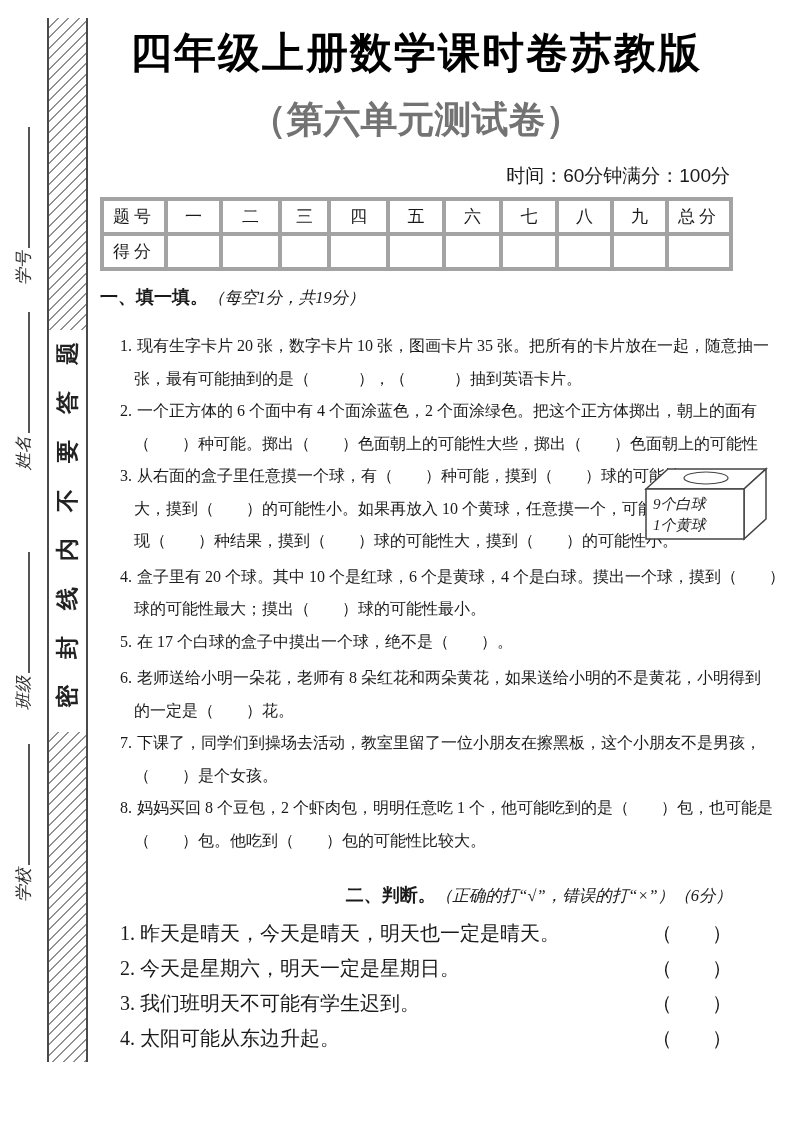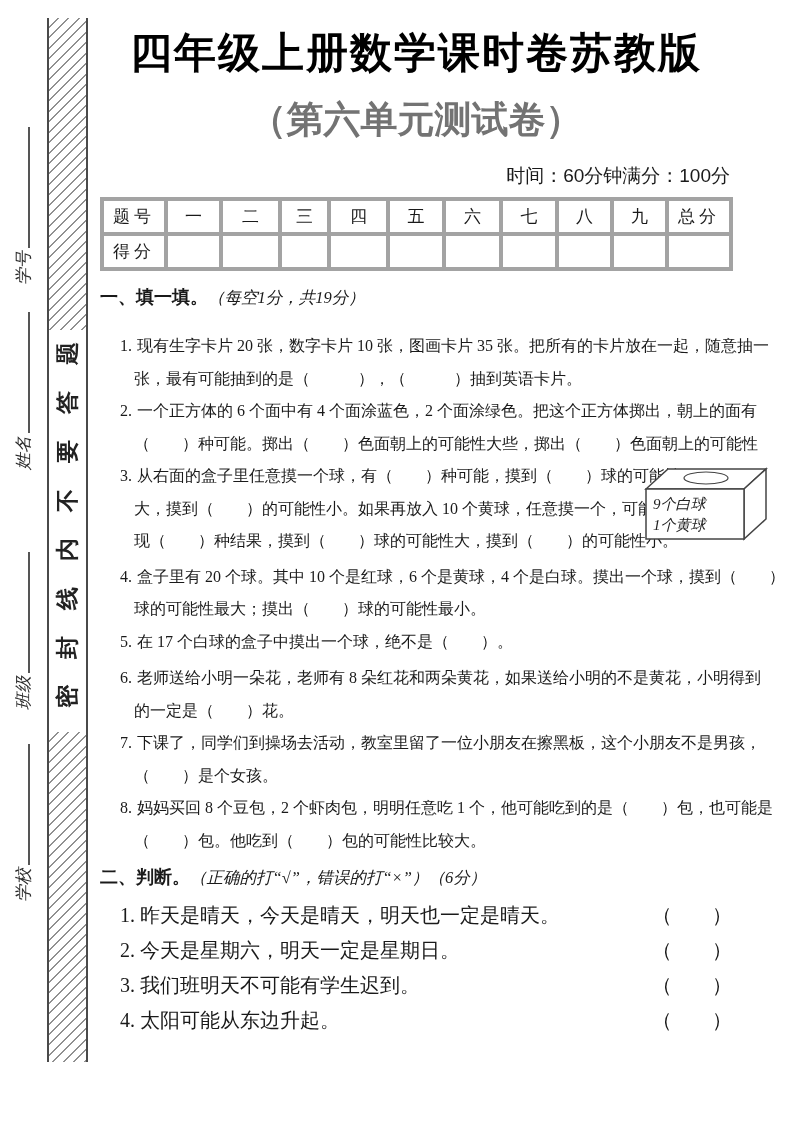--- a/index.html
+++ b/index.html
@@ -76,21 +76,21 @@
   .cjk-sp{letter-spacing:4px;}
 
   .sec-head{
     margin-top:12px;line-height:28px;font-size:18px;font-weight:bold;
     font-family:"Liberation Sans","DejaVu Sans",sans-serif;
   }
   .sec-head .sh-note{
     font-weight:normal;font-style:italic;font-size:16.5px;
     font-family:"Liberation Serif","DejaVu Serif",serif;
   }
-  .sec2{margin-top:6px;}
+  .sec2{margin-top:24px;text-align:right;}
 
   .q{line-height:32.5px;font-size:16px;}
   .q .ln{white-space:nowrap;}
   .q .ln.first{padding-left:20px;}
   .q .ln.cont{padding-left:34px;}
   .qnum{margin-right:5px;}
   .mt3{margin-top:3px;} .mt4{margin-top:4px;font-family:Liberation Serif, serif;}
 
   .j{
     display:flex;justify-content:space-between;align-items:center;

